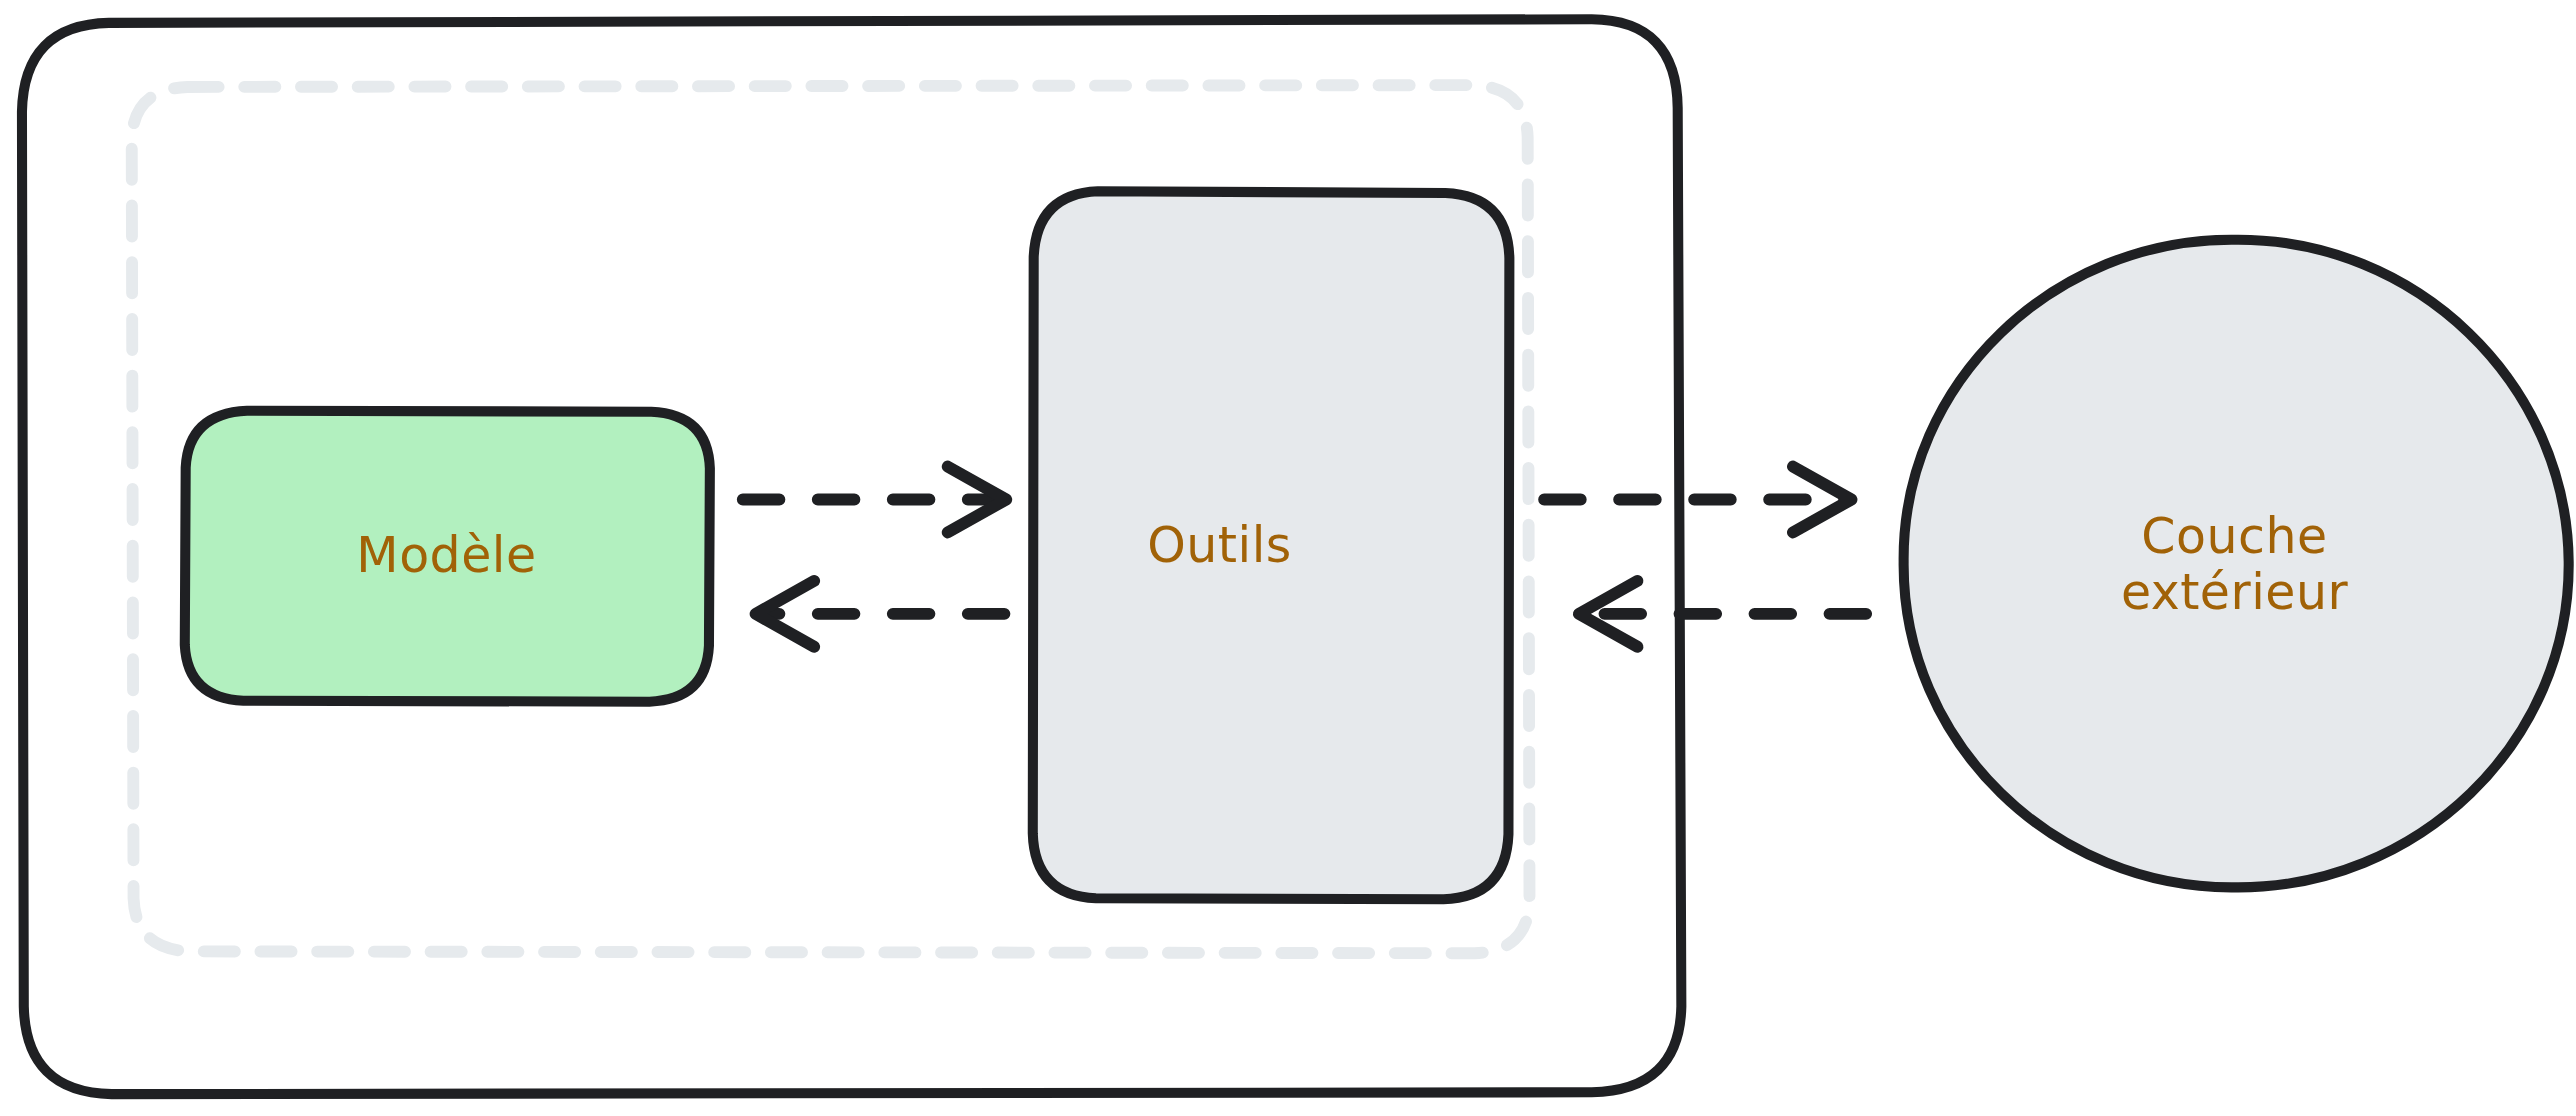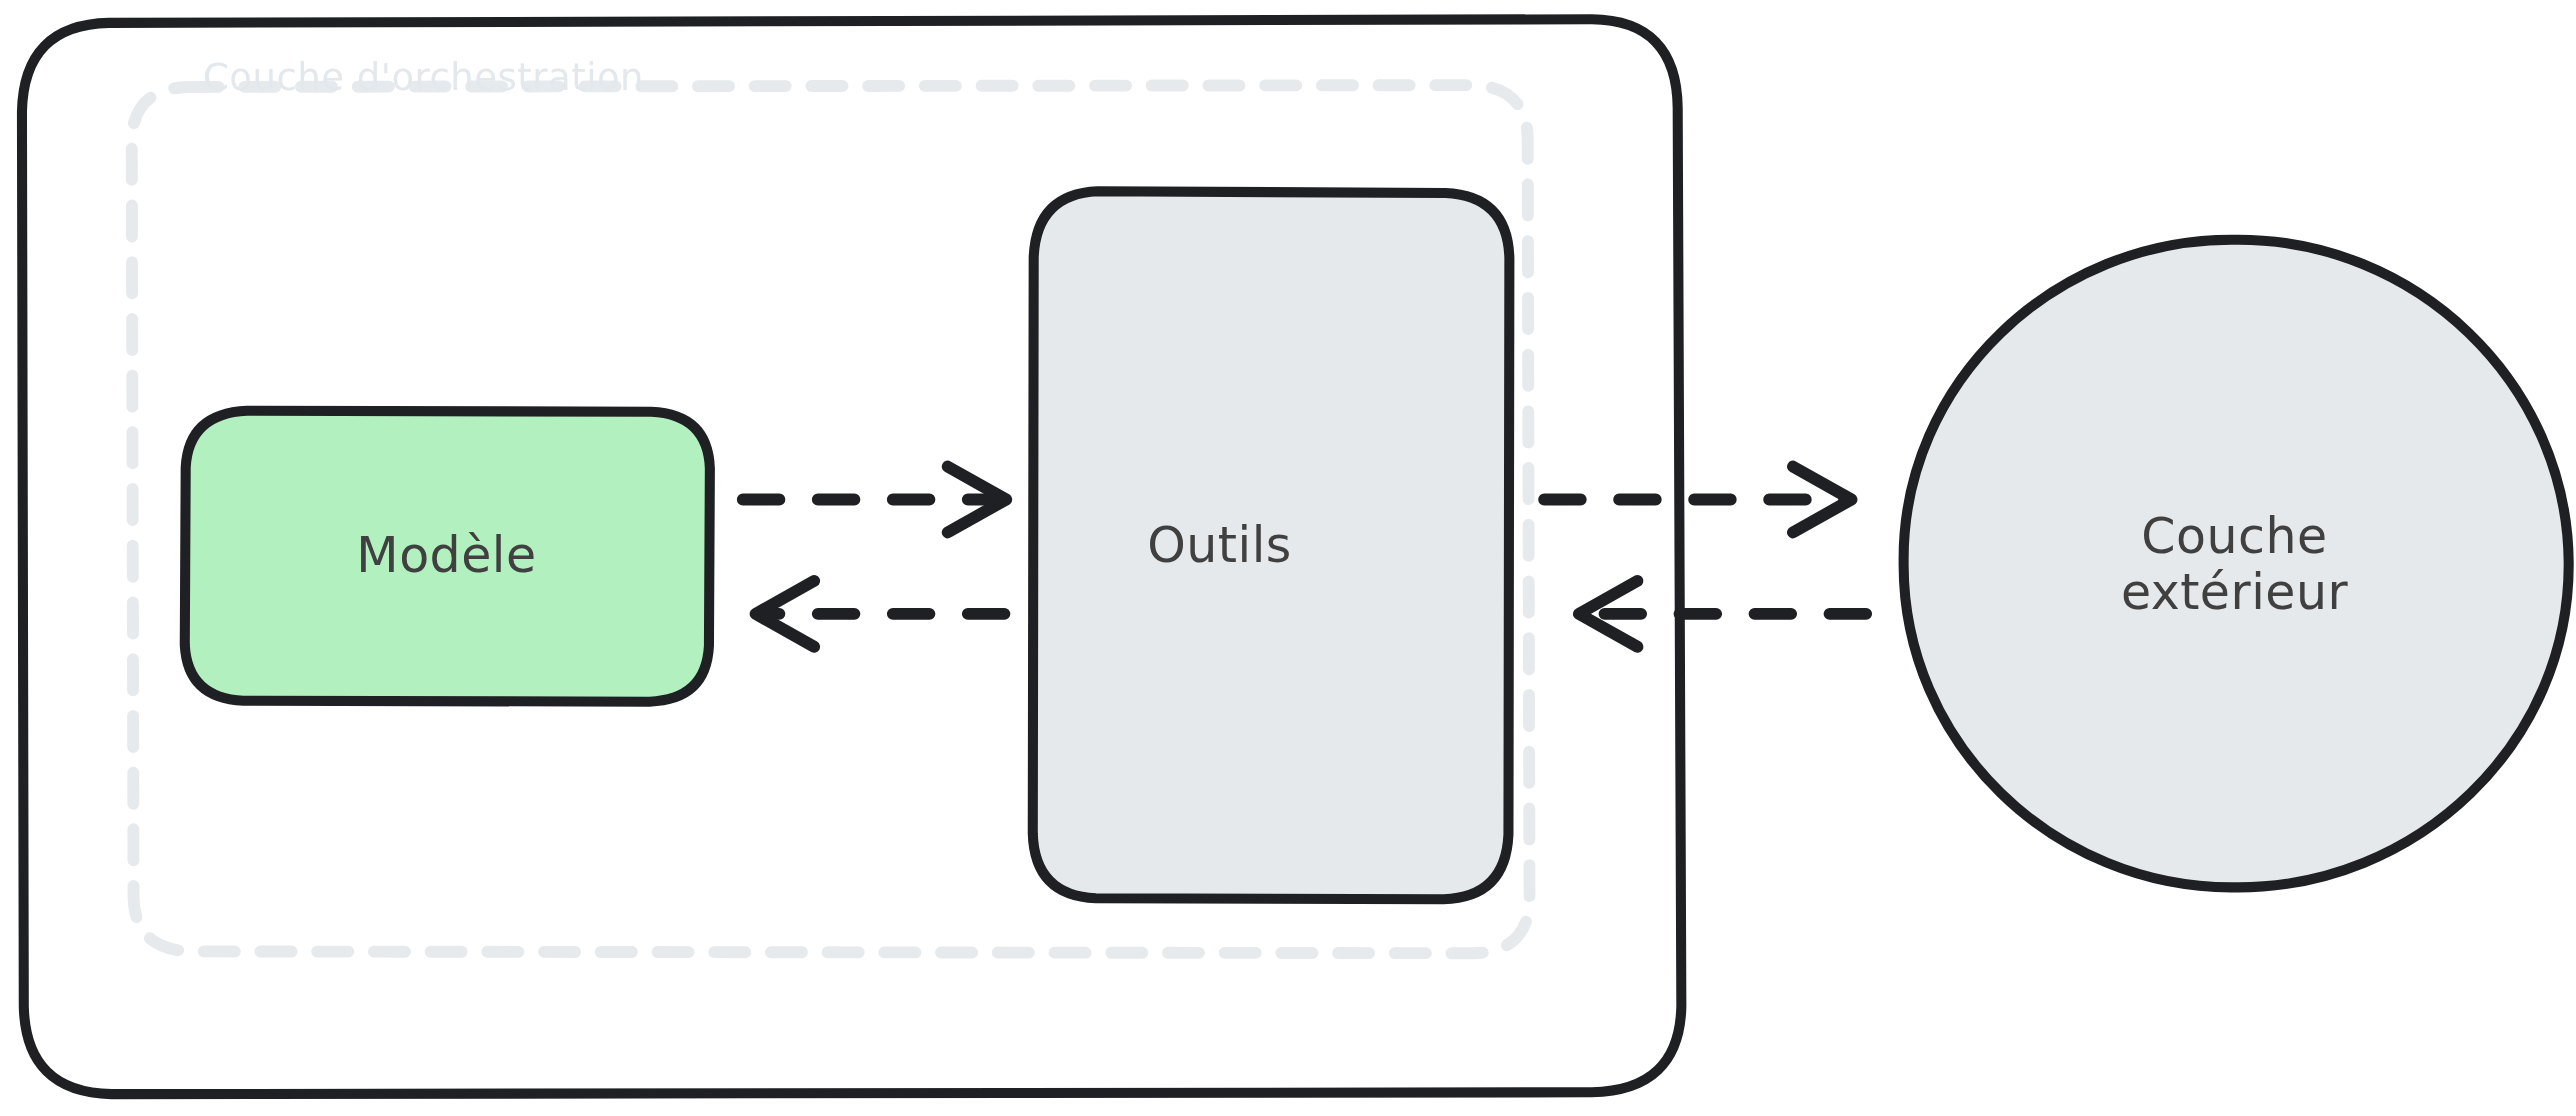--- a/index.html
+++ b/index.html
@@ -26,21 +26,21 @@
     width: 2576px;
     height: 1117px;
   }
   .node-label {
     position: absolute;
     display: flex;
     align-items: center;
     justify-content: center;
     text-align: center;
     font-family: "DejaVu Sans", sans-serif;
-    color: #404040;
+    color: #a16207;
     letter-spacing: 0.5px;
     line-height: 1.15;
     pointer-events: none;
     white-space: pre-line;
   }
   #label-modele {
     left: 183px; top: 410px; width: 527px; height: 293px;
     font-size: 49px;
   }
   #label-outils {
@@ -107,21 +107,20 @@
       <path d="M 1960,510 L 2024,546 L 1960,582" fill="none" stroke="#1f2023" stroke-width="13" stroke-linecap="round" stroke-linejoin="round"></path>
     </g>
 
     <g>
       <line x1="2040" y1="671" x2="1728" y2="671" stroke="#1f2023" stroke-width="13" stroke-linecap="round" stroke-dasharray="40 42"></line>
       <path d="M 1790,635 L 1726,671 L 1790,707" fill="none" stroke="#1f2023" stroke-width="13" stroke-linecap="round" stroke-linejoin="round"></path>
     </g>
 
   </svg>
 
-  <div id="label-layer" class="node-label">Couche d'orchestration</div>
 
   <div id="label-modele" class="node-label">Modèle</div>
 
   <div id="label-outils" class="node-label">Outils</div>
 
   <div id="label-monde" class="node-label">Couche
 extérieur</div>
 
 </div>
 

